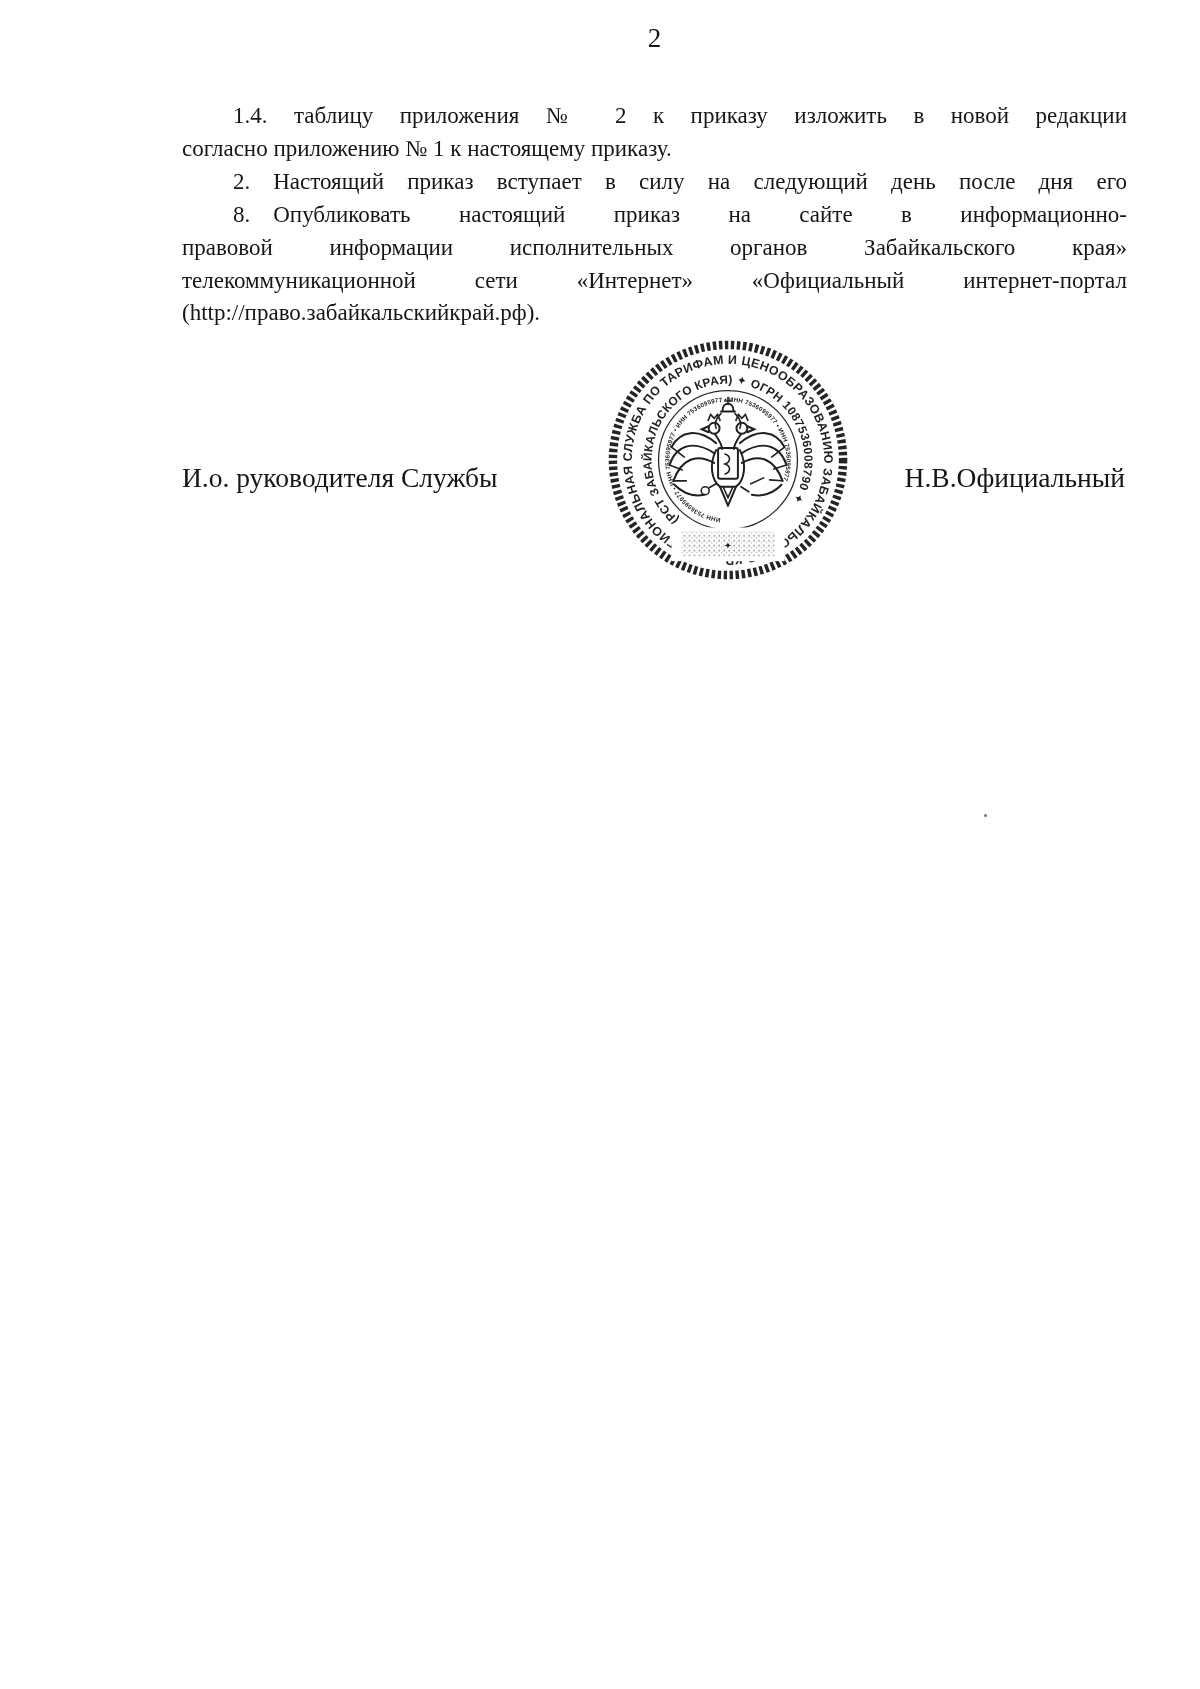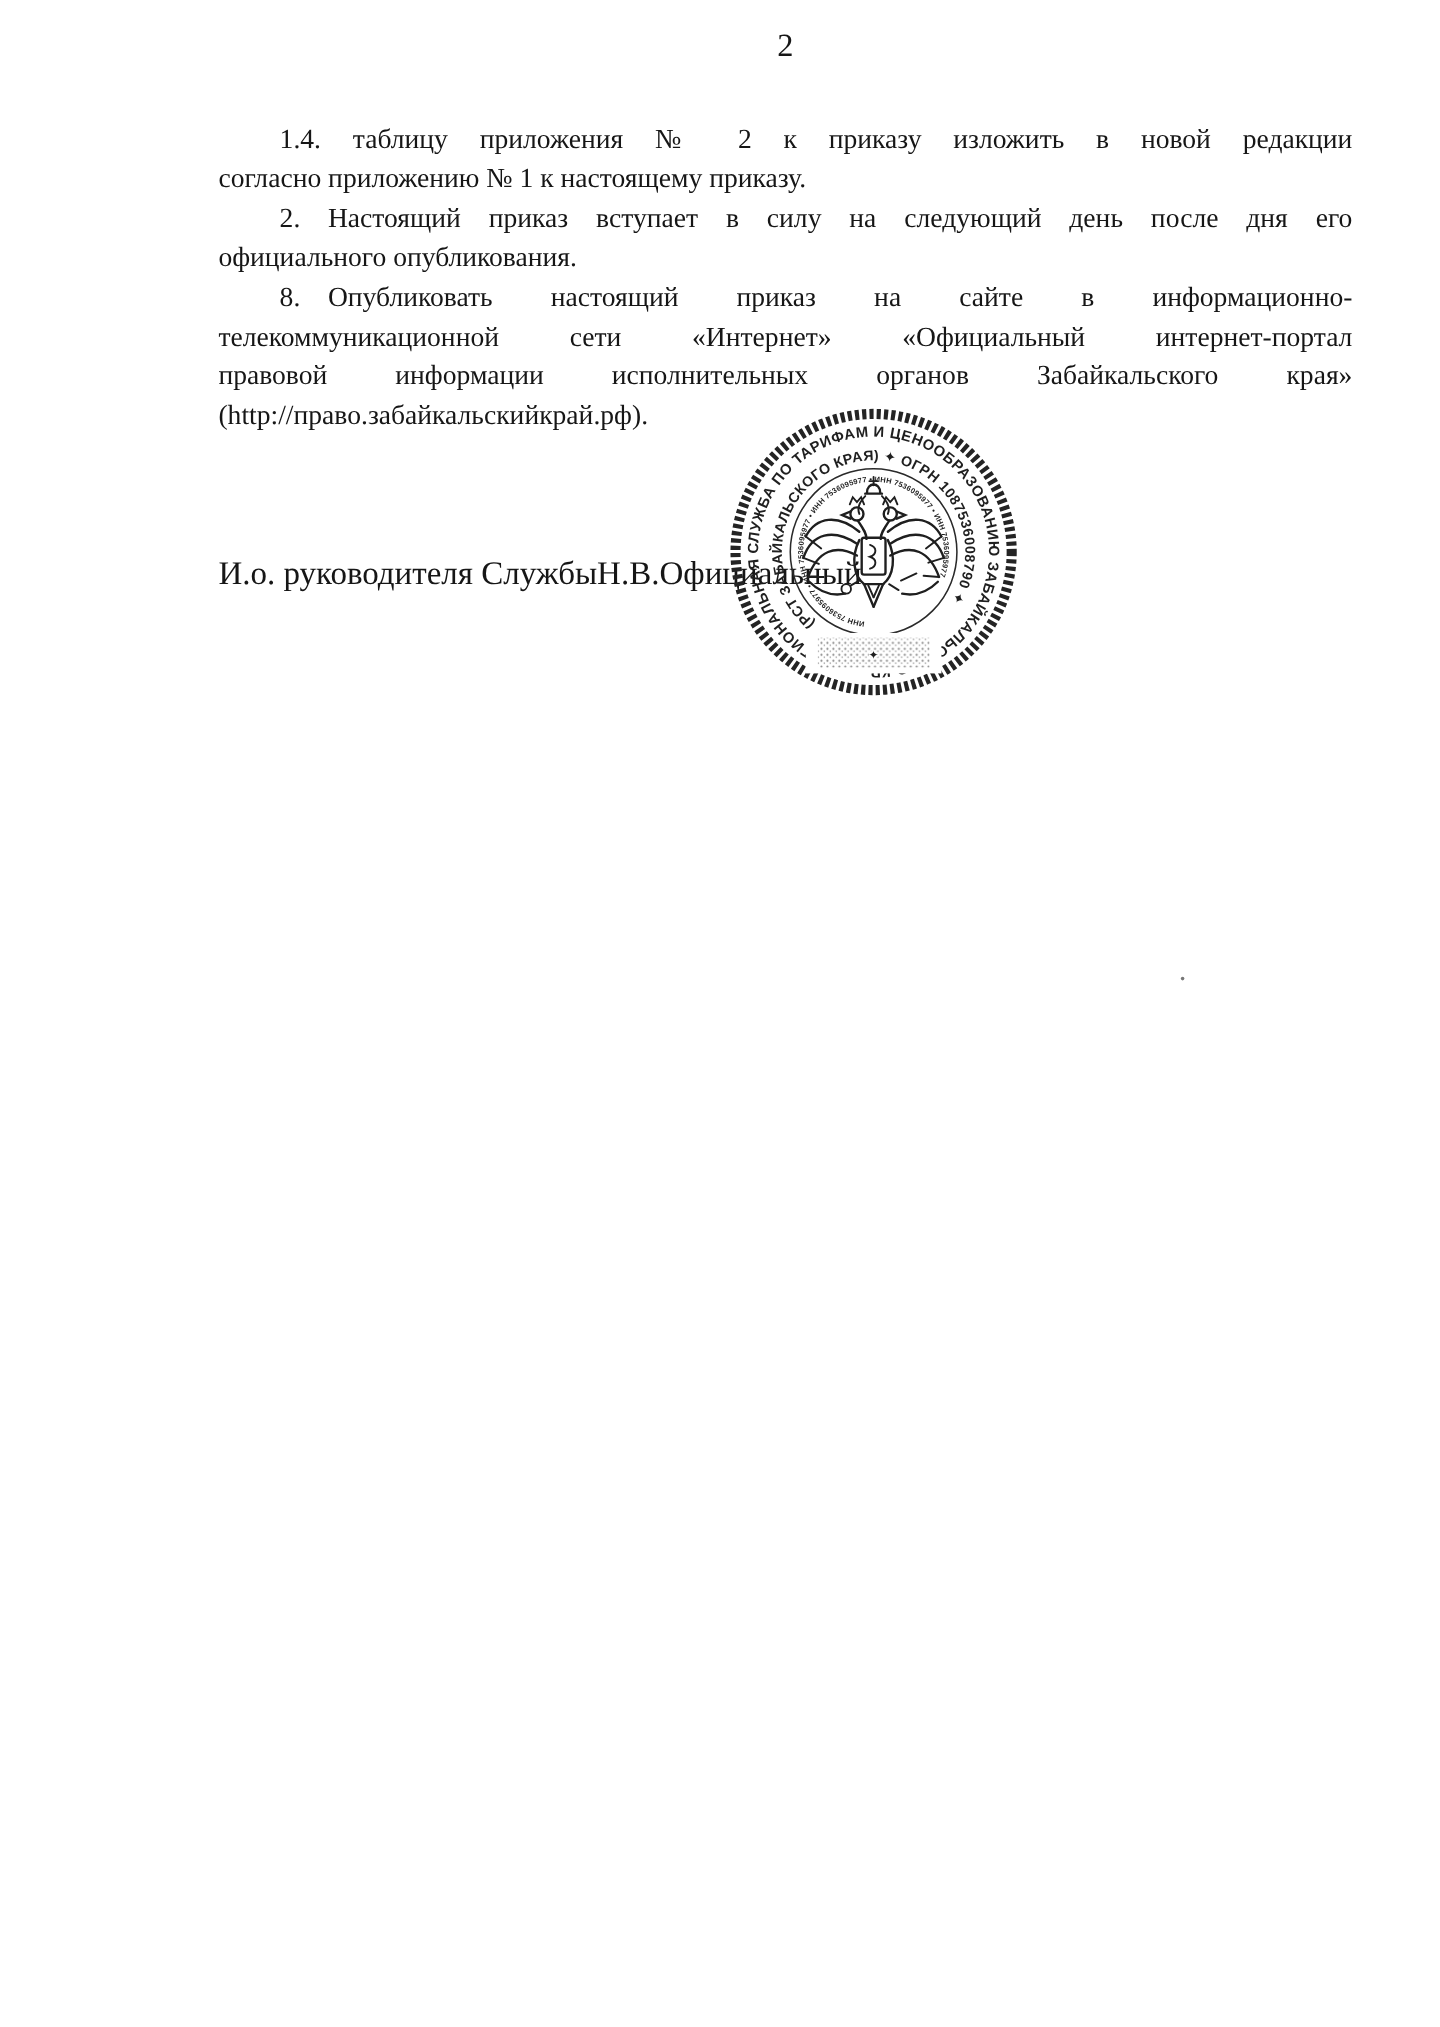--- a/index.html
+++ b/index.html
@@ -26,21 +26,21 @@
     line-height:32.9px;
   }
   .para{margin:0;}
   .ln{min-height:32.9px;}
   .just{text-align:justify; text-align-last:justify;}
   .left{text-align:left; text-align-last:left;}
   .ind{text-indent:51px;}
   .signature{
     position:absolute;
     top:461px; left:182px; width:943px;
-    display:flex; align-items:baseline;
+    display:flex; justify-content:space-between; align-items:baseline;
     font-size:27.5px; line-height:33px;
   }
   .stamp{
     position:absolute;
     left:604px; top:336px;
     width:248px; height:248px;
   }
   .stamp svg{display:block;}
   .ring-text{
     font-family:"Liberation Sans","DejaVu Sans",sans-serif;
@@ -61,26 +61,25 @@
 
   <div class="pagenum">2</div>
 
   <div class="content">
     <div class="para">
       <div class="ln just ind">1.4. таблицу приложения № 2 к приказу изложить в новой редакции</div>
       <div class="ln left">согласно приложению № 1 к настоящему приказу.</div>
     </div>
     <div class="para">
       <div class="ln just ind">2. Настоящий приказ вступает в силу на следующий день после дня его</div>
-      <div class="ln left">официального опубликования.</div>
     </div>
     <div class="para">
       <div class="ln just ind">8. Опубликовать настоящий приказ на сайте в информационно-</div>
+      <div class="ln just">правовой информации исполнительных органов Забайкальского края»</div>
       <div class="ln just">телекоммуникационной сети «Интернет» «Официальный интернет-портал</div>
-      <div class="ln just">правовой информации исполнительных органов Забайкальского края»</div>
       <div class="ln left">(http://право.забайкальскийкрай.рф).</div>
     </div>
   </div>
 
   <div class="signature">
     <span>И.о. руководителя Службы</span>
     <span>Н.В.Официальный</span>
   </div>
 
   <div class="stamp">

